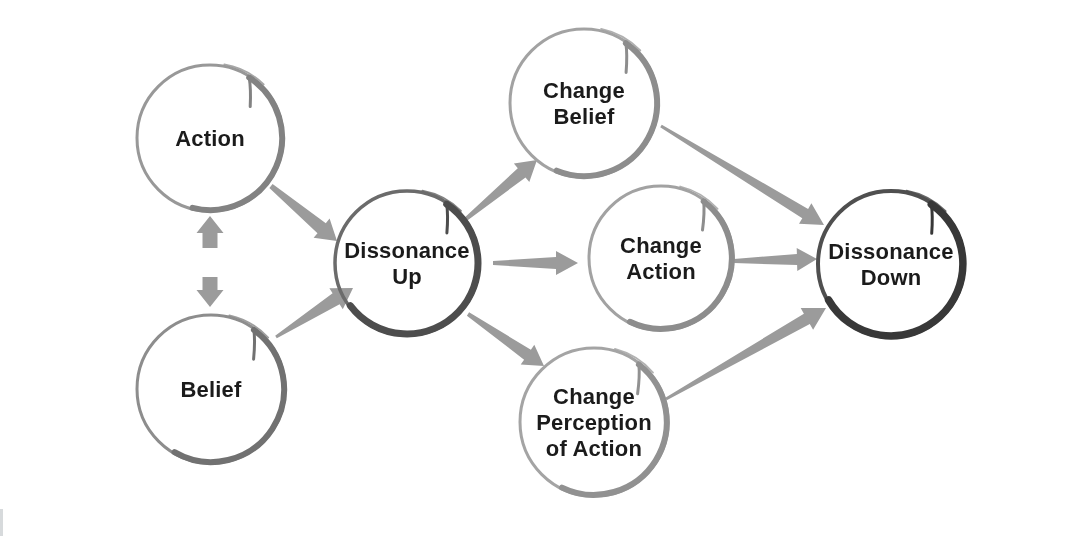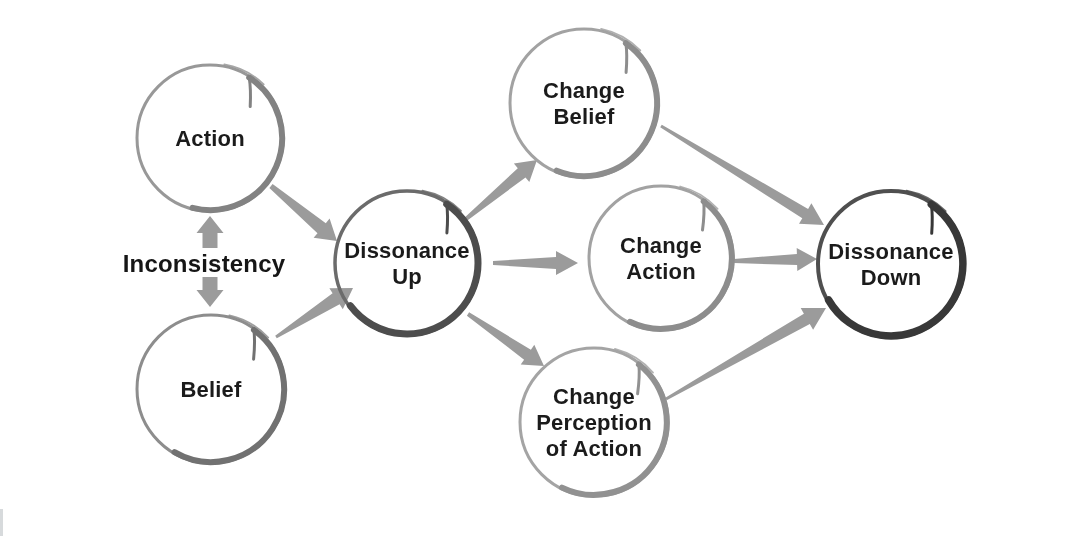--- a/index.html
+++ b/index.html
@@ -101,15 +101,14 @@
         <text x="594" text-anchor="middle" class="node-label" fill="#1b1b1b"><tspan x="594" y="403.5">Change</tspan><tspan x="594" y="429.5">Perception</tspan><tspan x="594" y="455.5">of Action</tspan></text>
       </g>
       <g>
         <circle cx="891" cy="264" r="73" fill="none" stroke="#4f4f4f" stroke-width="4"></circle>
         <path d="M 906.6 190.6 A 75 75 0 0 1 945.7 211.2" fill="none" stroke="#4f4f4f" stroke-width="1.8" stroke-linecap="round" opacity="0.85"></path>
         <path d="M 931.3 204.3 A 72 72 0 1 1 828.6 300.0" fill="none" stroke="#383838" stroke-width="7.5" stroke-linecap="round"></path>
         <path d="M 931.7 233.3 Q 933.0 215.7 931.3 204.3" fill="none" stroke="#383838" stroke-width="3" stroke-linecap="round"></path>
         <text x="891" text-anchor="middle" class="node-label" fill="#1b1b1b"><tspan x="891" y="258.5">Dissonance</tspan><tspan x="891" y="284.5">Down</tspan></text>
       </g>
     </svg>
-  <div class="inconsistency-label">Inconsistency</div>
   <div class="edge-artifact"></div>
 </div>
 
 </body></html>

